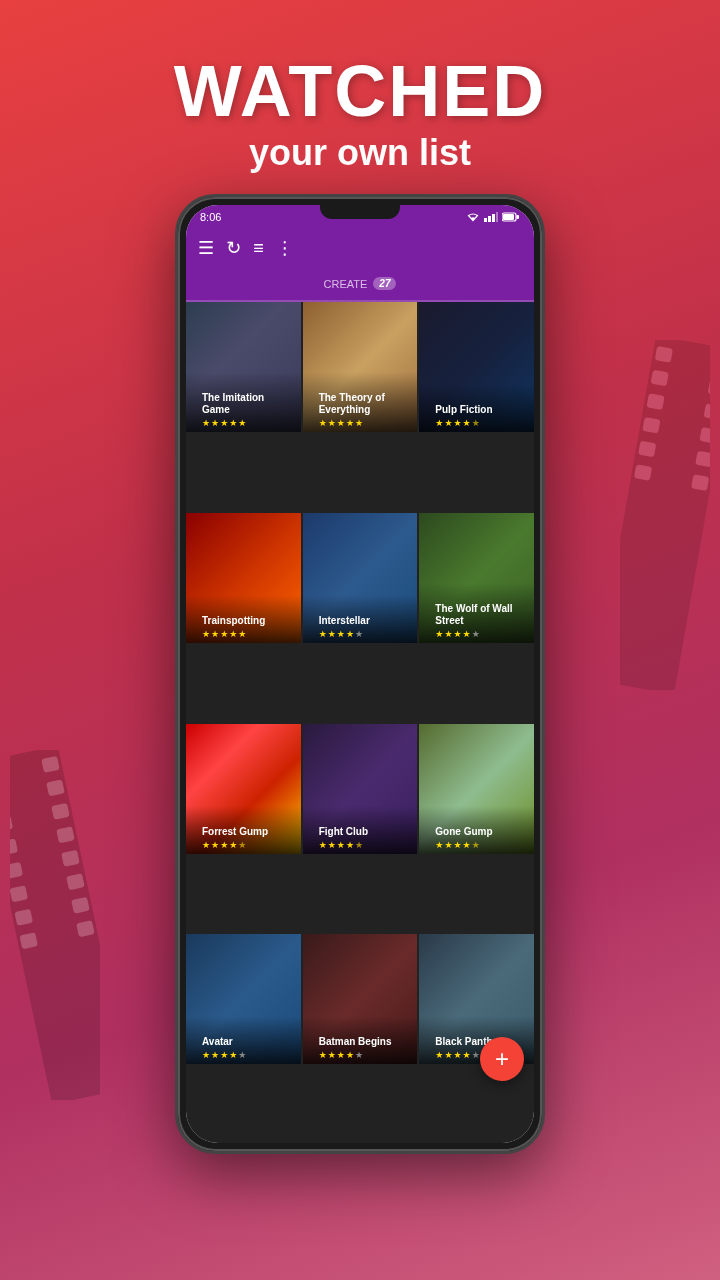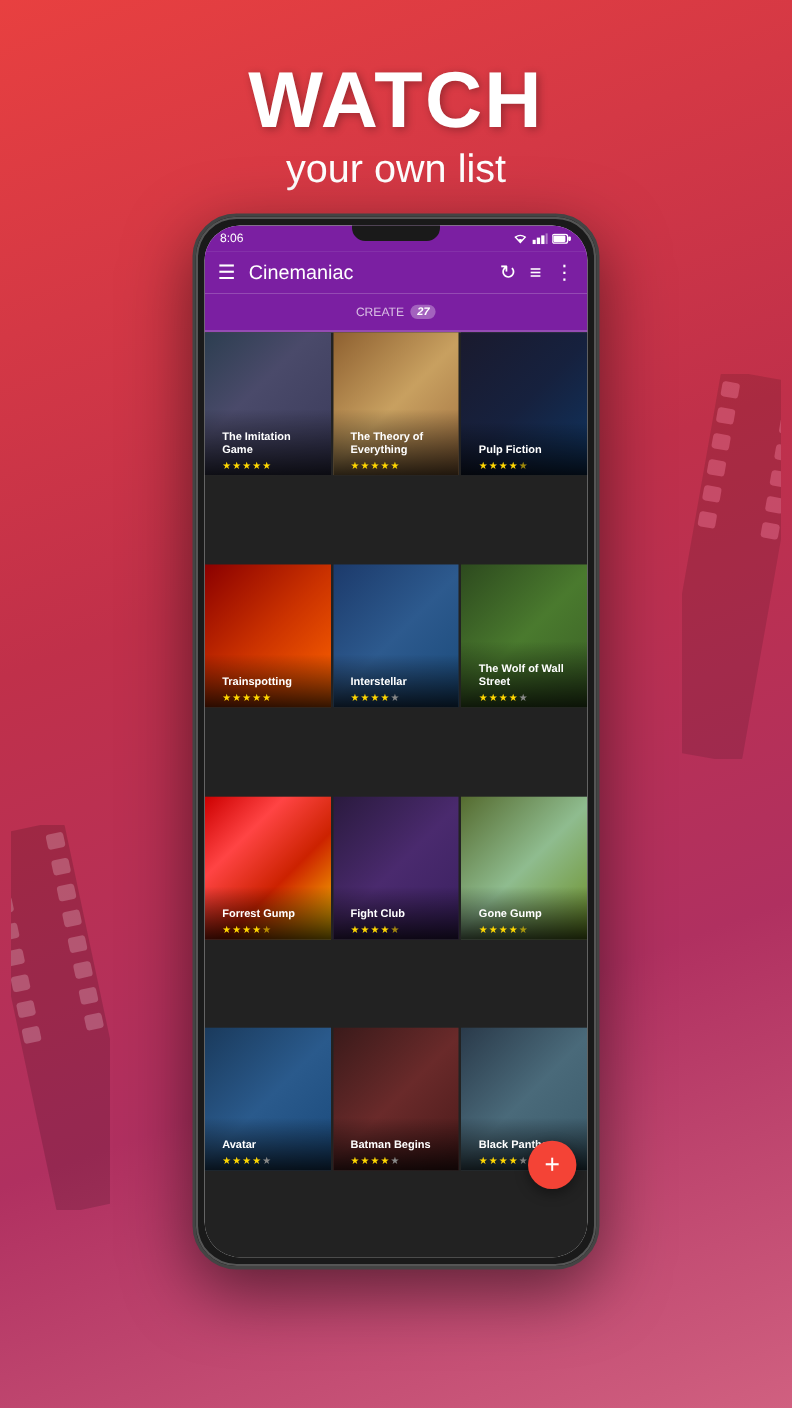--- a/index.html
+++ b/index.html
@@ -23,21 +23,21 @@
       z-index: 2;
     }
     .header-create {
       font-size: 72px;
       font-weight: 900;
       letter-spacing: 2px;
       text-shadow: 2px 2px 8px rgba(0,0,0,0.3);
     }
     .header-subtitle {
       font-size: 36px;
-      font-weight: 400;
+      font-weight: 700;
     }
 
     
     .phone-container {
       position: relative;
       z-index: 3;
       width: 370px;
       height: 960px;
       background: #1a1a1a;
       border-radius: 40px;
@@ -301,21 +301,21 @@
     <rect x="66" y="10" width="16" height="14" rx="3" fill="rgba(255,150,180,0.5)"></rect>
     <rect x="66" y="34" width="16" height="14" rx="3" fill="rgba(255,150,180,0.5)"></rect>
     <rect x="66" y="58" width="16" height="14" rx="3" fill="rgba(255,150,180,0.5)"></rect>
     <rect x="66" y="82" width="16" height="14" rx="3" fill="rgba(255,150,180,0.5)"></rect>
     <rect x="66" y="106" width="16" height="14" rx="3" fill="rgba(255,150,180,0.5)"></rect>
     <rect x="66" y="130" width="16" height="14" rx="3" fill="rgba(255,150,180,0.5)"></rect>
   </g>
 </svg>
 
 <div class="header-text">
-  <div class="header-create">WATCH</div>
+  <div class="header-create">WATCHED</div>
   <div class="header-subtitle">your own list</div>
 </div>
 
 <div class="phone-container">
   <div class="phone-notch"></div>
   <div class="side-btn-left"></div>
   <div class="side-btn-right"></div>
 
   <div class="phone-screen">
 
@@ -338,21 +338,20 @@
         <svg width="18" height="10" viewBox="0 0 18 10">
           <rect x="0" y="1" width="14" height="8" rx="2" fill="none" stroke="white" stroke-width="1.2"></rect>
           <rect x="14.5" y="3" width="2.5" height="4" rx="1" fill="white"></rect>
           <rect x="1" y="2" width="11" height="6" rx="1" fill="white"></rect>
         </svg>
       </div>
     </div>
 
     <div class="app-bar">
       <span class="app-bar-icon">☰</span>
-      <span class="app-title">Cinemaniac</span>
       <span class="app-bar-icon">↻</span>
       <span class="app-bar-icon">≡</span>
       <span class="app-bar-icon">⋮</span>
     </div>
 
     <div class="tabs">
       <div class="tab">
         <span>CREATE</span>
         <span class="tab-badge dark">27</span>
       </div>

